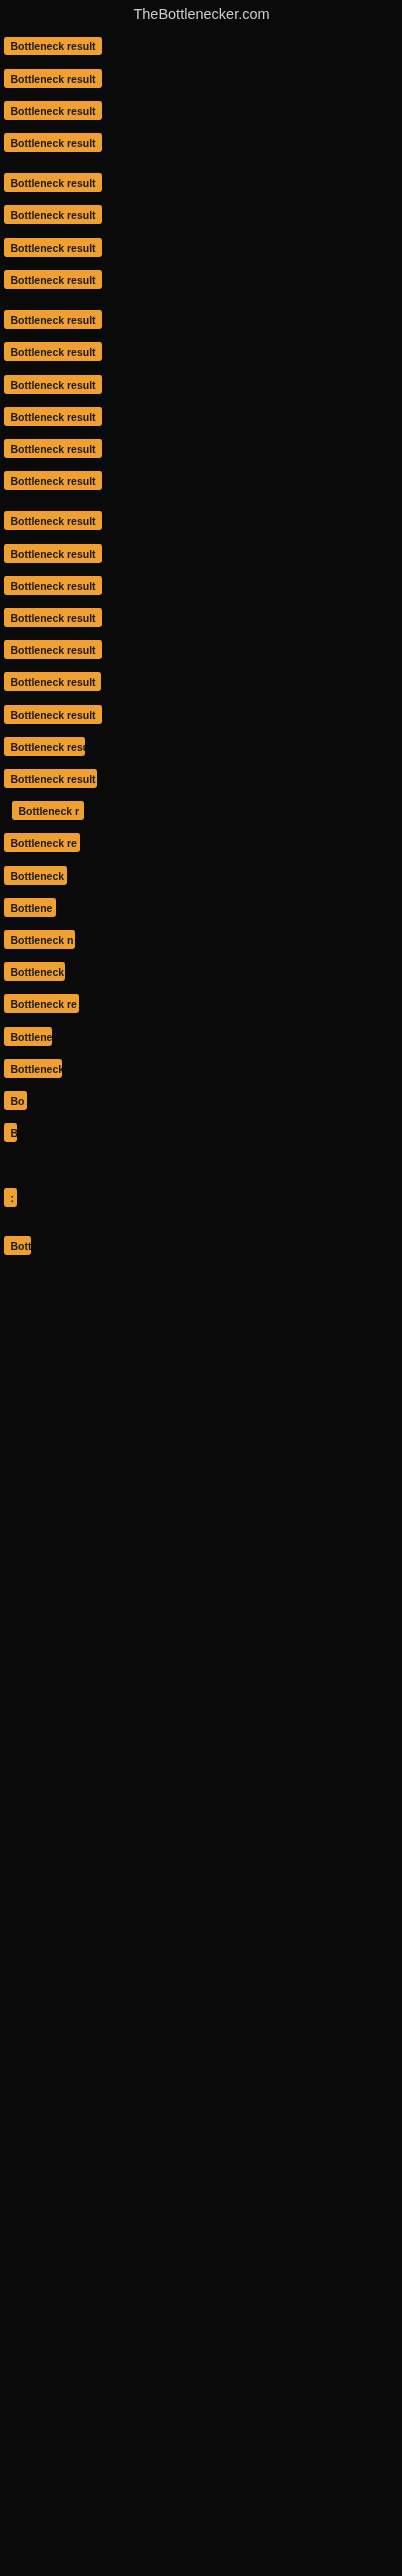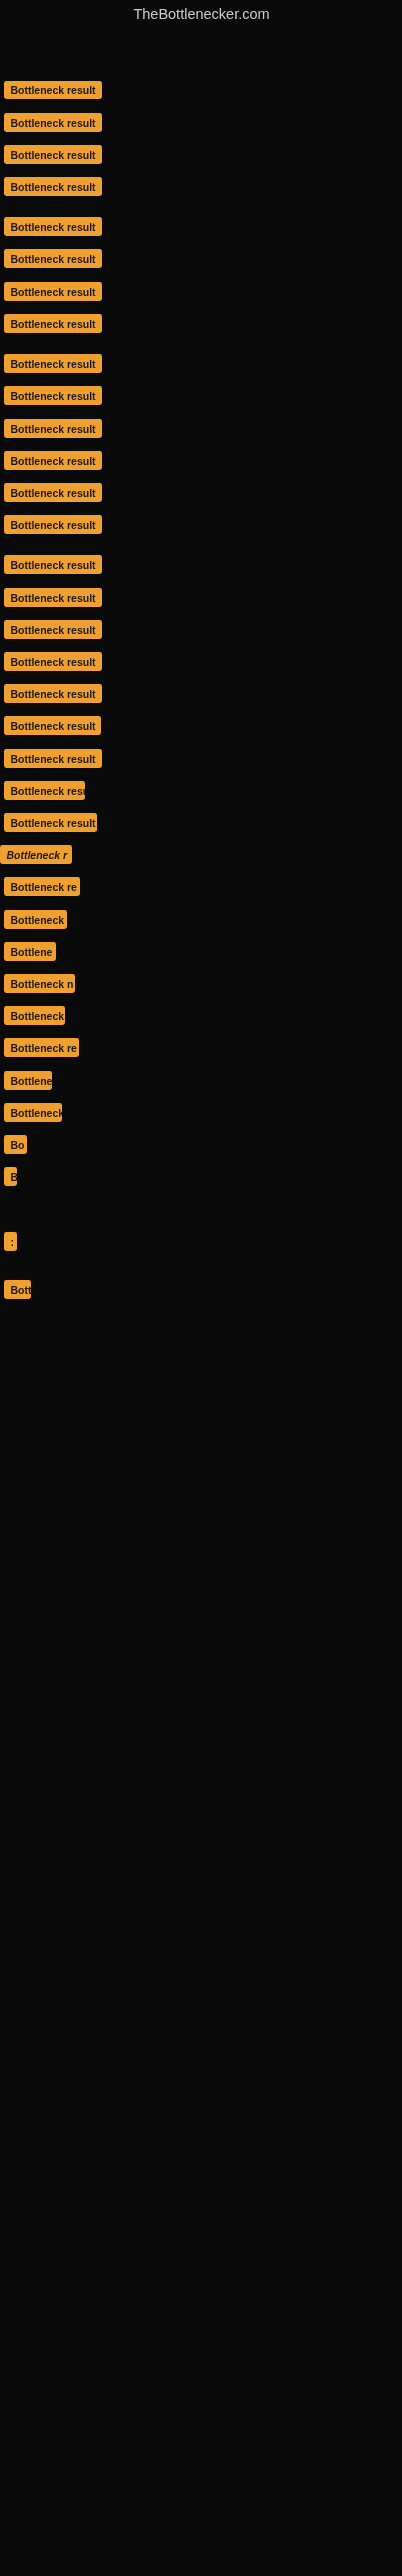--- a/index.html
+++ b/index.html
@@ -28,21 +28,20 @@
       font-size: 10.5px;
       font-weight: bold;
       padding: 3.2px 6.4px;
       border-radius: 2.4px;
       white-space: nowrap;
       overflow: hidden;
     }
     .row {
       position: absolute;
       left: 0;
-      margin-top: 44px;
     }
   </style>
 </head>
 <body>
 
 <div class="site-title">TheBottlenecker.com</div>
 
 <div id="rows-container" style="position:relative; width:403px; height:2552px;">
     <div class="row" style="top: 6.4px; left: 4px;"><span class="bottleneck-label" style="max-width: 105px;">Bottleneck result</span></div>
     <div class="row" style="top: 39px; left: 4px;"><span class="bottleneck-label" style="max-width: 105px;">Bottleneck result</span></div>
@@ -60,21 +59,21 @@
     <div class="row" style="top: 441px; left: 4px;"><span class="bottleneck-label" style="max-width: 105px;">Bottleneck result</span></div>
     <div class="row" style="top: 481px; left: 4px;"><span class="bottleneck-label" style="max-width: 105px;">Bottleneck result</span></div>
     <div class="row" style="top: 514px; left: 4px;"><span class="bottleneck-label" style="max-width: 105px;">Bottleneck result</span></div>
     <div class="row" style="top: 546px; left: 4px;"><span class="bottleneck-label" style="max-width: 105px;">Bottleneck result</span></div>
     <div class="row" style="top: 578px; left: 4px;"><span class="bottleneck-label" style="max-width: 105px;">Bottleneck result</span></div>
     <div class="row" style="top: 610px; left: 4px;"><span class="bottleneck-label" style="max-width: 105px;">Bottleneck result</span></div>
     <div class="row" style="top: 642px; left: 4px;"><span class="bottleneck-label" style="max-width: 97px;">Bottleneck result</span></div>
     <div class="row" style="top: 675px; left: 4px;"><span class="bottleneck-label" style="max-width: 101px;">Bottleneck result</span></div>
     <div class="row" style="top: 707px; left: 4px;"><span class="bottleneck-label" style="max-width: 81px;">Bottleneck result</span></div>
     <div class="row" style="top: 739px; left: 4px;"><span class="bottleneck-label" style="max-width: 93px;">Bottleneck result</span></div>
-    <div class="row" style="top: 771px; left: 0; font-style: italic;"><span class="bottleneck-label" style="max-width: 72px;">Bottleneck r</span></div>
+    <div class="row" style="top: 771px; left: 12px;"><span class="bottleneck-label" style="max-width: 72px;">Bottleneck r</span></div>
     <div class="row" style="top: 803px; left: 4px;"><span class="bottleneck-label" style="max-width: 76px;">Bottleneck re</span></div>
     <div class="row" style="top: 836px; left: 4px;"><span class="bottleneck-label" style="max-width: 63px;">Bottleneck</span></div>
     <div class="row" style="top: 868px; left: 4px;"><span class="bottleneck-label" style="max-width: 52px;">Bottlene</span></div>
     <div class="row" style="top: 900px; left: 4px;"><span class="bottleneck-label" style="max-width: 71px; text-align: center;">Bottleneck n</span></div>
     <div class="row" style="top: 932px; left: 4px;"><span class="bottleneck-label" style="max-width: 61px;">Bottleneck</span></div>
     <div class="row" style="top: 964px; left: 4px;"><span class="bottleneck-label" style="max-width: 75px;">Bottleneck re</span></div>
     <div class="row" style="top: 997px; left: 4px;"><span class="bottleneck-label" style="max-width: 48px;">Bottlene</span></div>
     <div class="row" style="top: 1029px; left: 4px;"><span class="bottleneck-label" style="max-width: 58px;">Bottleneck</span></div>
     <div class="row" style="top: 1061px; left: 4px;"><span class="bottleneck-label" style="max-width: 22.5px;">Bo</span></div>
     <div class="row" style="top: 1093px; left: 4px;"><span class="bottleneck-label" style="max-width: 13px;">B</span></div>

